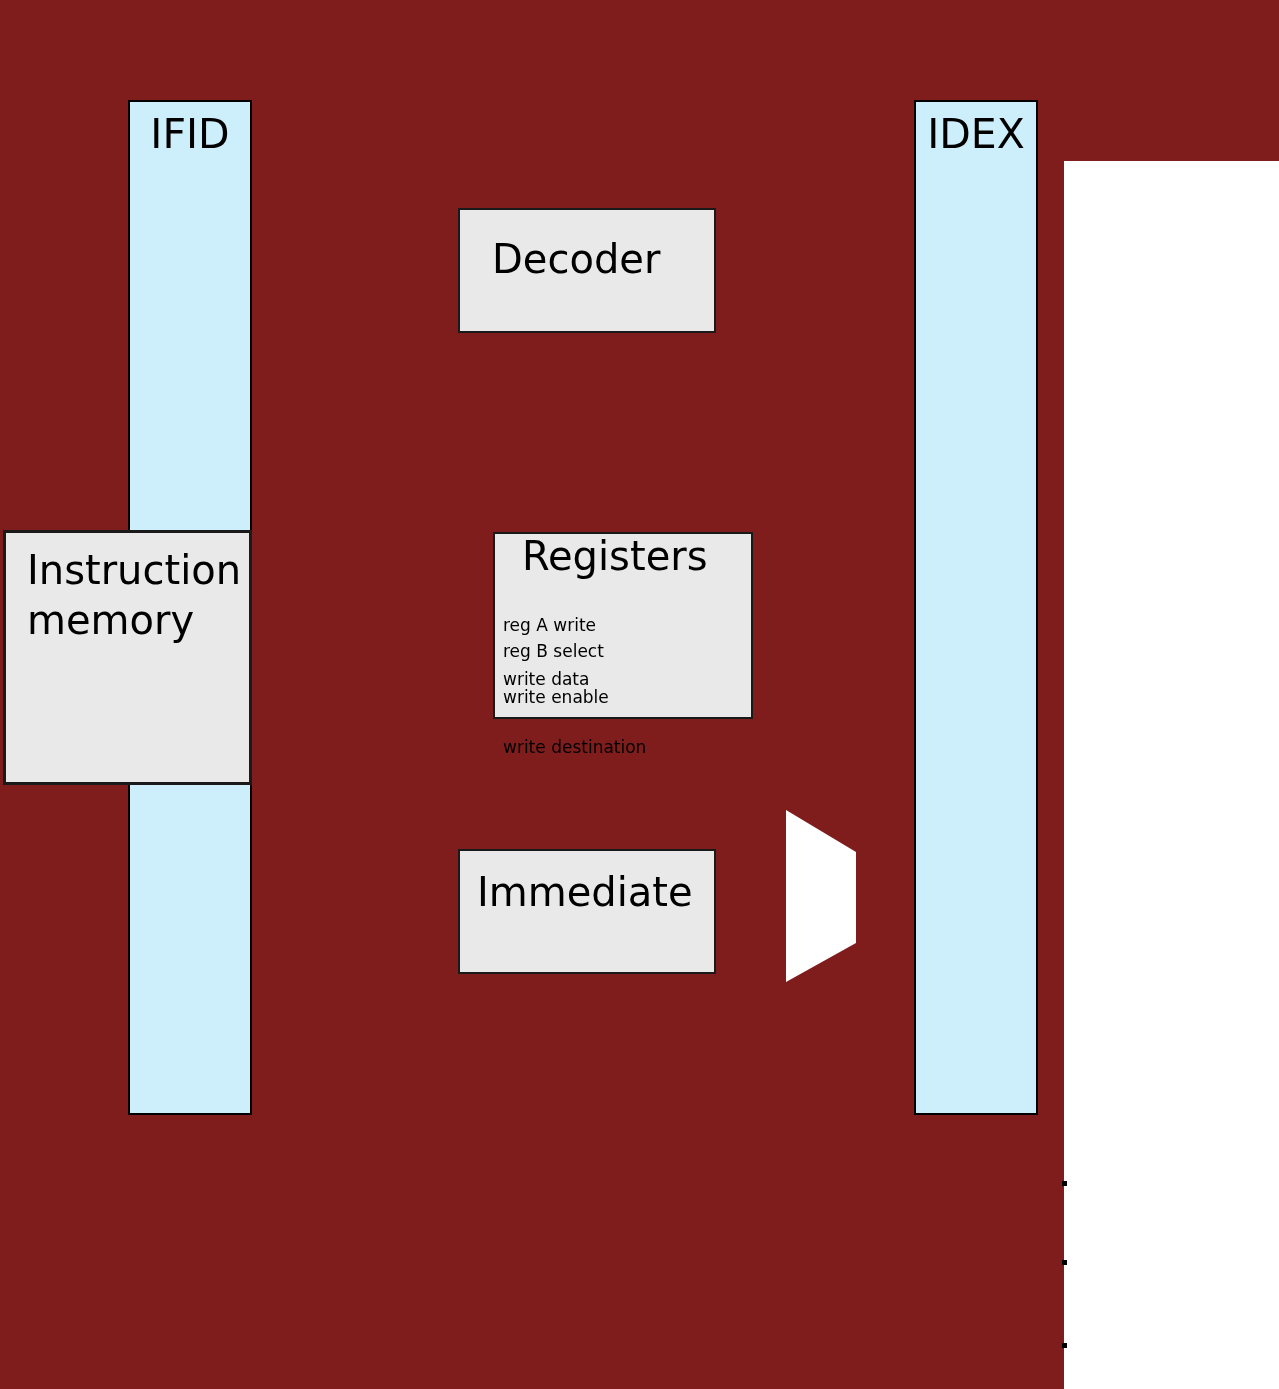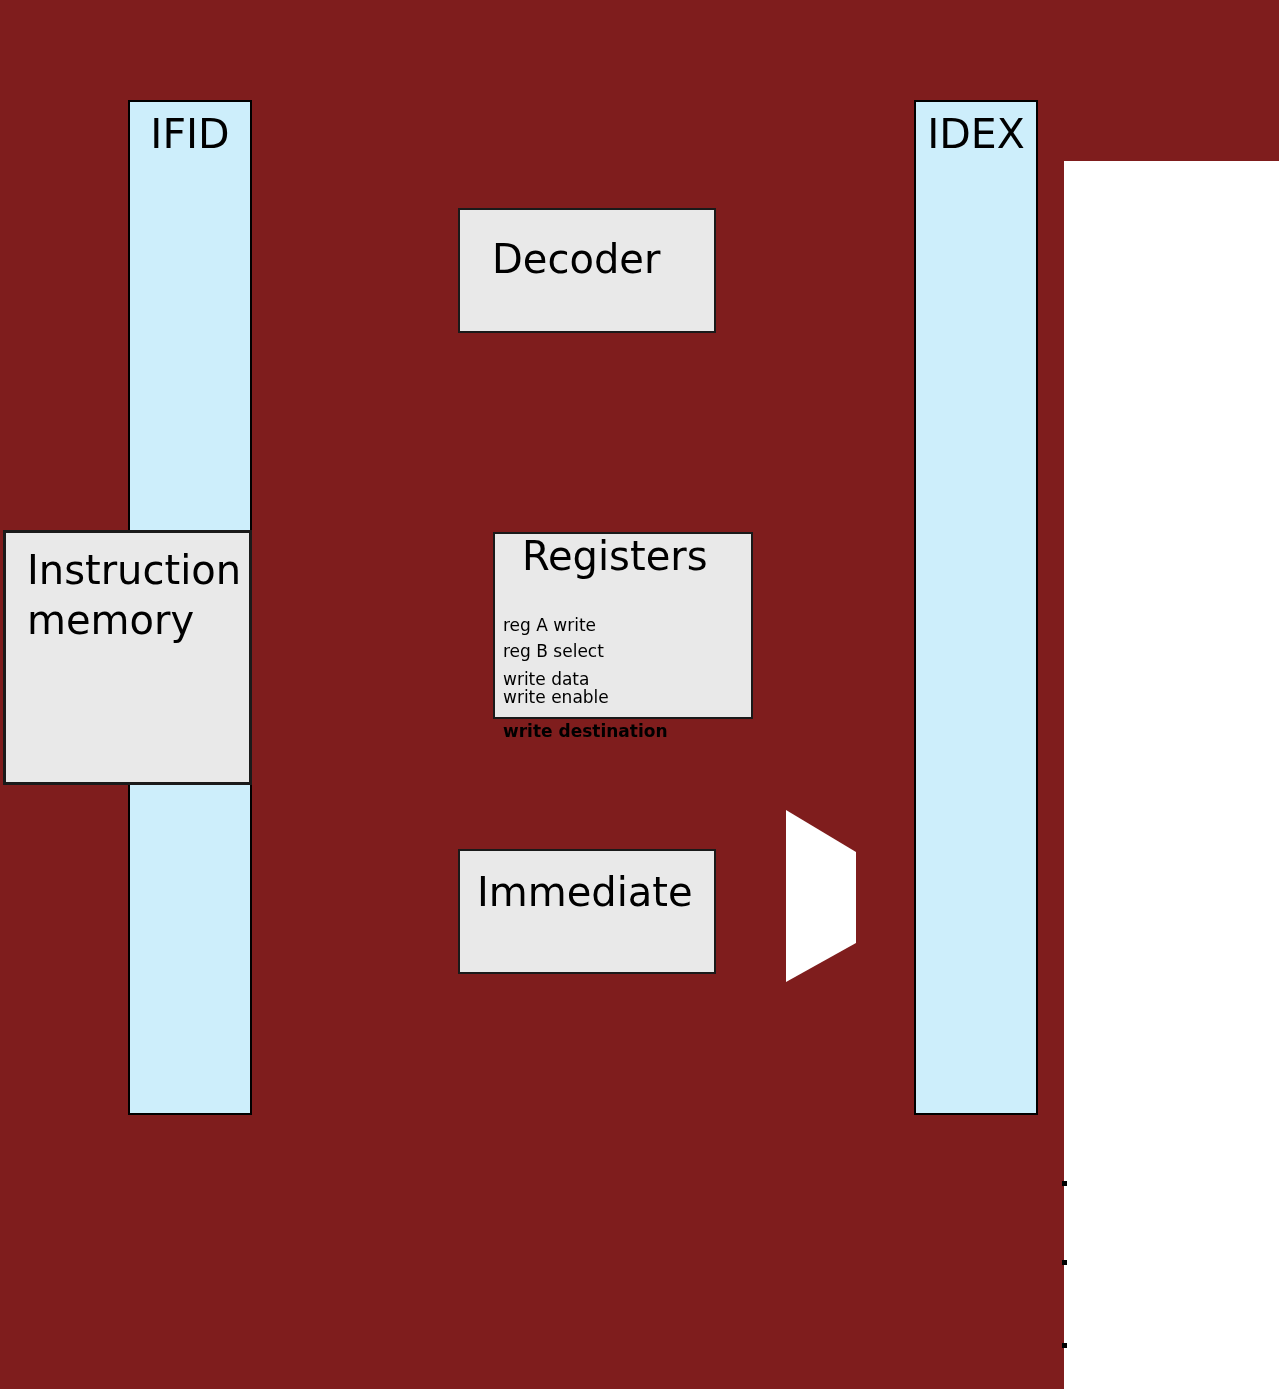--- a/index.html
+++ b/index.html
@@ -105,21 +105,21 @@
     position: absolute;
     left: 8px;
     font-size: 17px;
     line-height: 1.1;
     color: #000;
   }
   #port-rega  { top: 82px; }
   #port-regb  { top: 108px; }
   #port-wdata { top: 136px; }
   #port-wen   { top: 154px; }
-  #port-wdest { top: 188px; font-weight: bold; }
+  #port-wdest { top: 204px; }
   #immediate {
     left: 458px;
     top: 849px;
     width: 258px;
     height: 125px;
   }
   #immediate .block-label {
     position: absolute;
     left: 17px;
     top: 21px;

